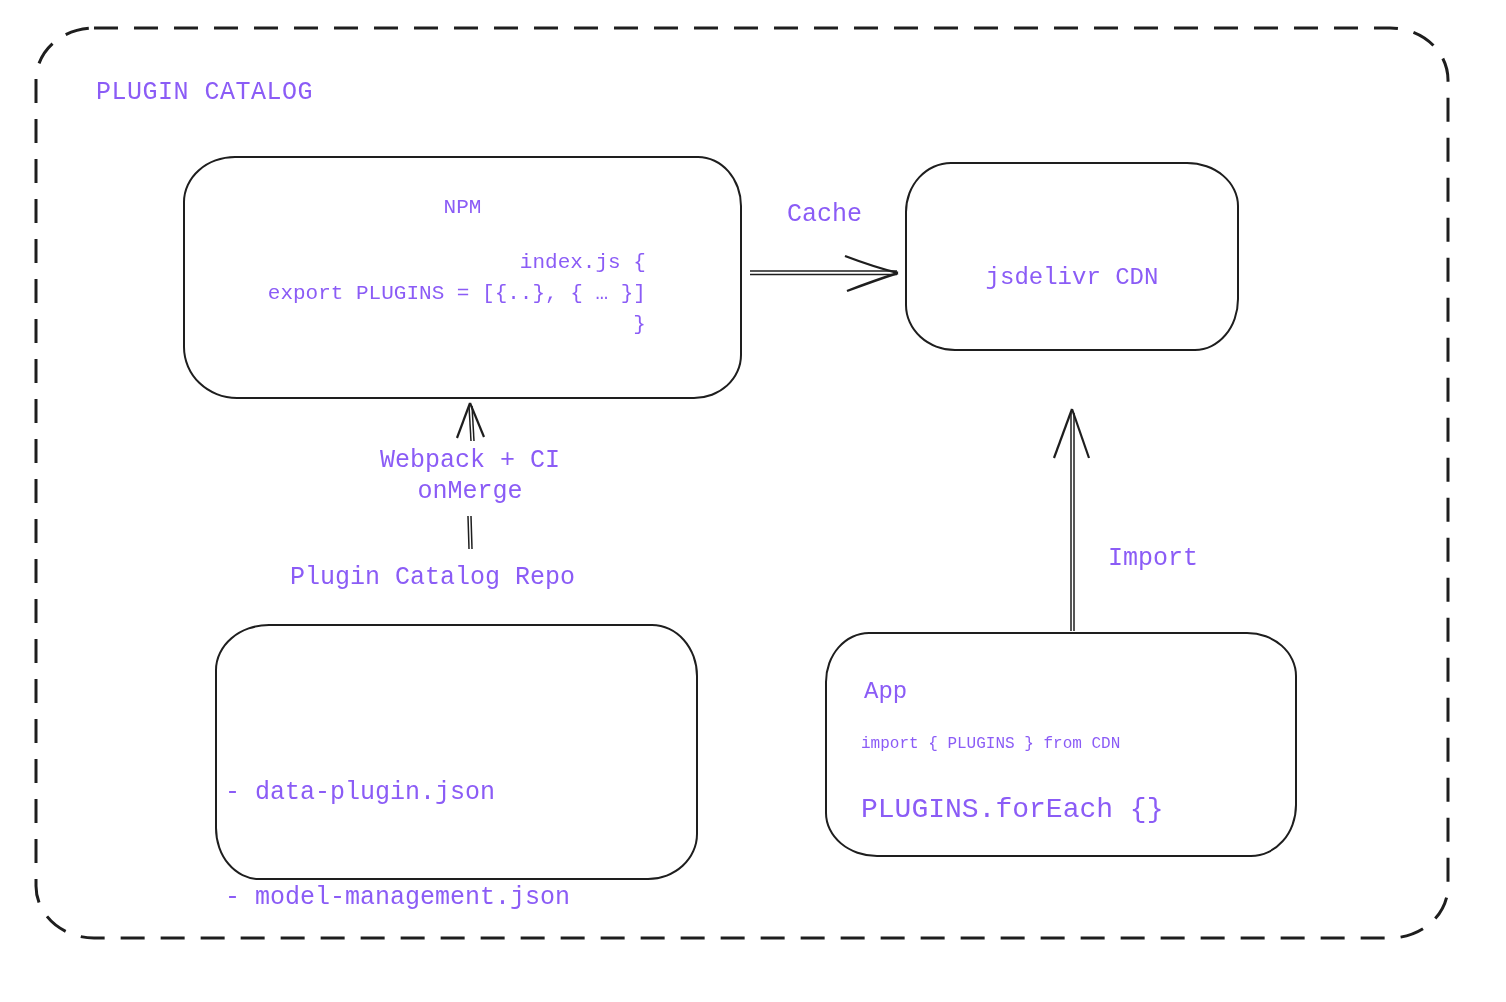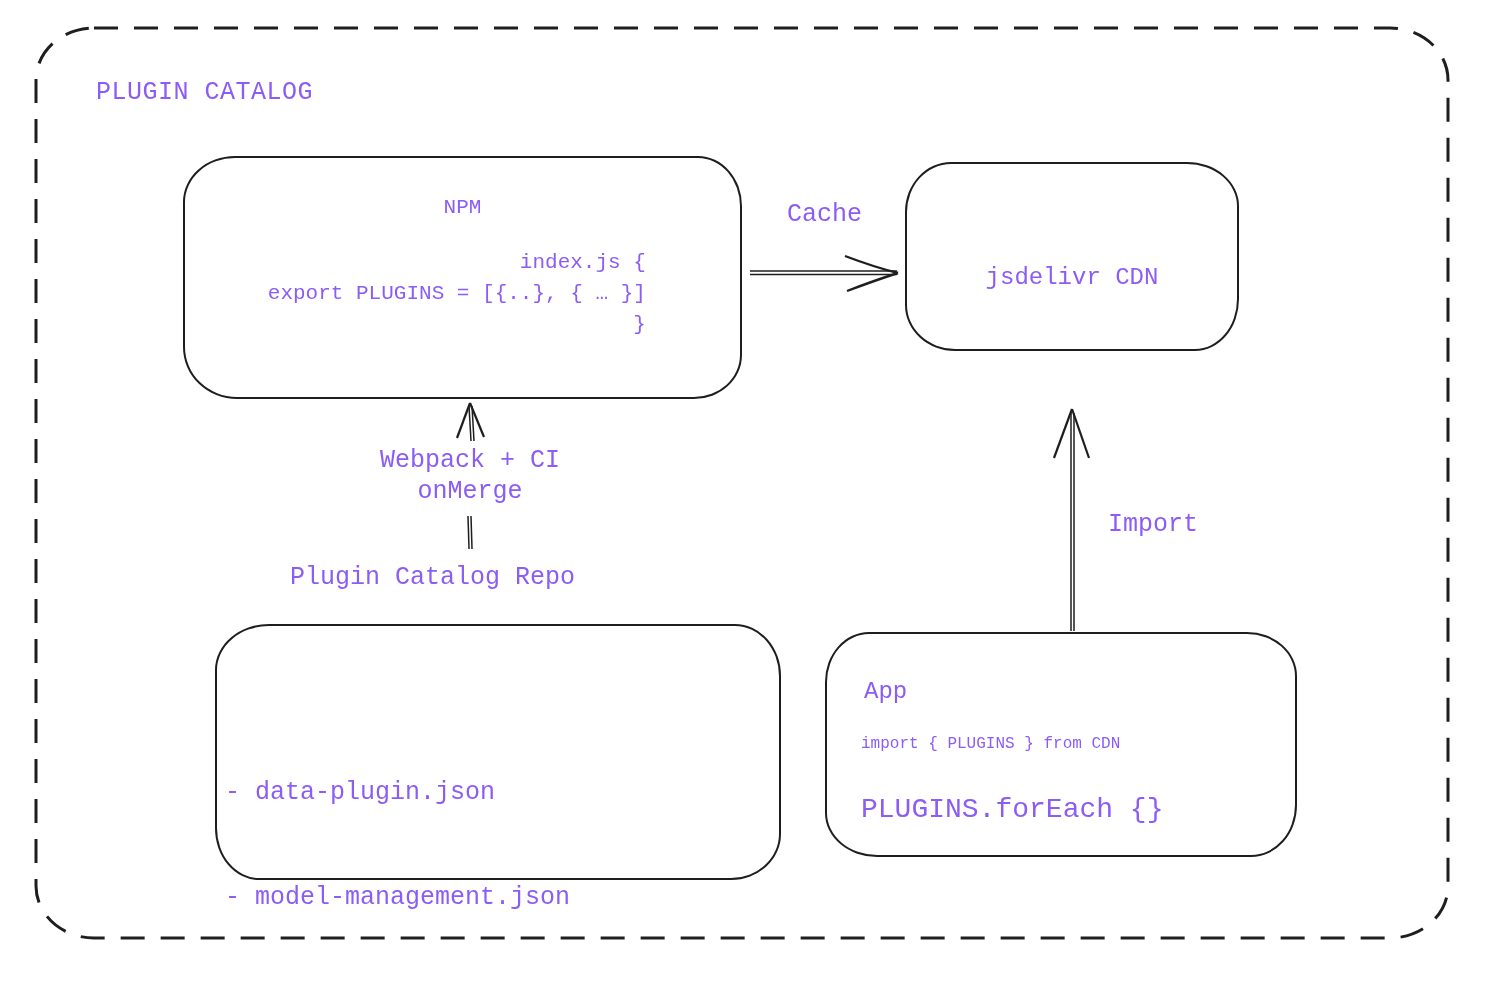--- a/index.html
+++ b/index.html
@@ -41,21 +41,21 @@
     width: 559px; height: 243px;
     border-radius: 52px 44px 48px 54px / 46px 50px 44px 52px;
   }
   .node-cdn {
     left: 905px; top: 162px;
     width: 334px; height: 189px;
     border-radius: 46px 52px 44px 50px / 50px 44px 52px 46px;
   }
   .node-repo {
     left: 215px; top: 624px;
-    width: 566px; height: 256px;
+    width: 483px; height: 256px;
     border-radius: 54px 46px 50px 44px / 46px 52px 46px 52px;
   }
   .node-app {
     left: 825px; top: 632px;
     width: 472px; height: 225px;
     border-radius: 44px 50px 46px 52px / 50px 44px 52px 44px;
   }
   .npm-title {
     position: absolute;
     left: 0; right: 0;
@@ -118,21 +118,21 @@
     white-space: pre;
   }
   .cache-label { left: 787px; top: 200px; }
   .build-label {
     left: 346px; top: 445px;
     width: 248px;
     text-align: center;
     line-height: 31px;
     white-space: pre-line;
   }
-  .import-label { left: 1108px; top: 510px; }
+  .import-label { left: 1108px; top: 544px; }
   .repo-label { left: 290px; top: 563px; }
 </style>
 </head>
 <body>
 
 <div class="canvas">
 
   <svg class="layer" viewBox="0 0 1506 1002">
 
     <rect x="36" y="28" width="1412" height="910" rx="58" ry="52" fill="none" stroke="#1e1e1e" stroke-width="3" stroke-dasharray="24 16"></rect>

